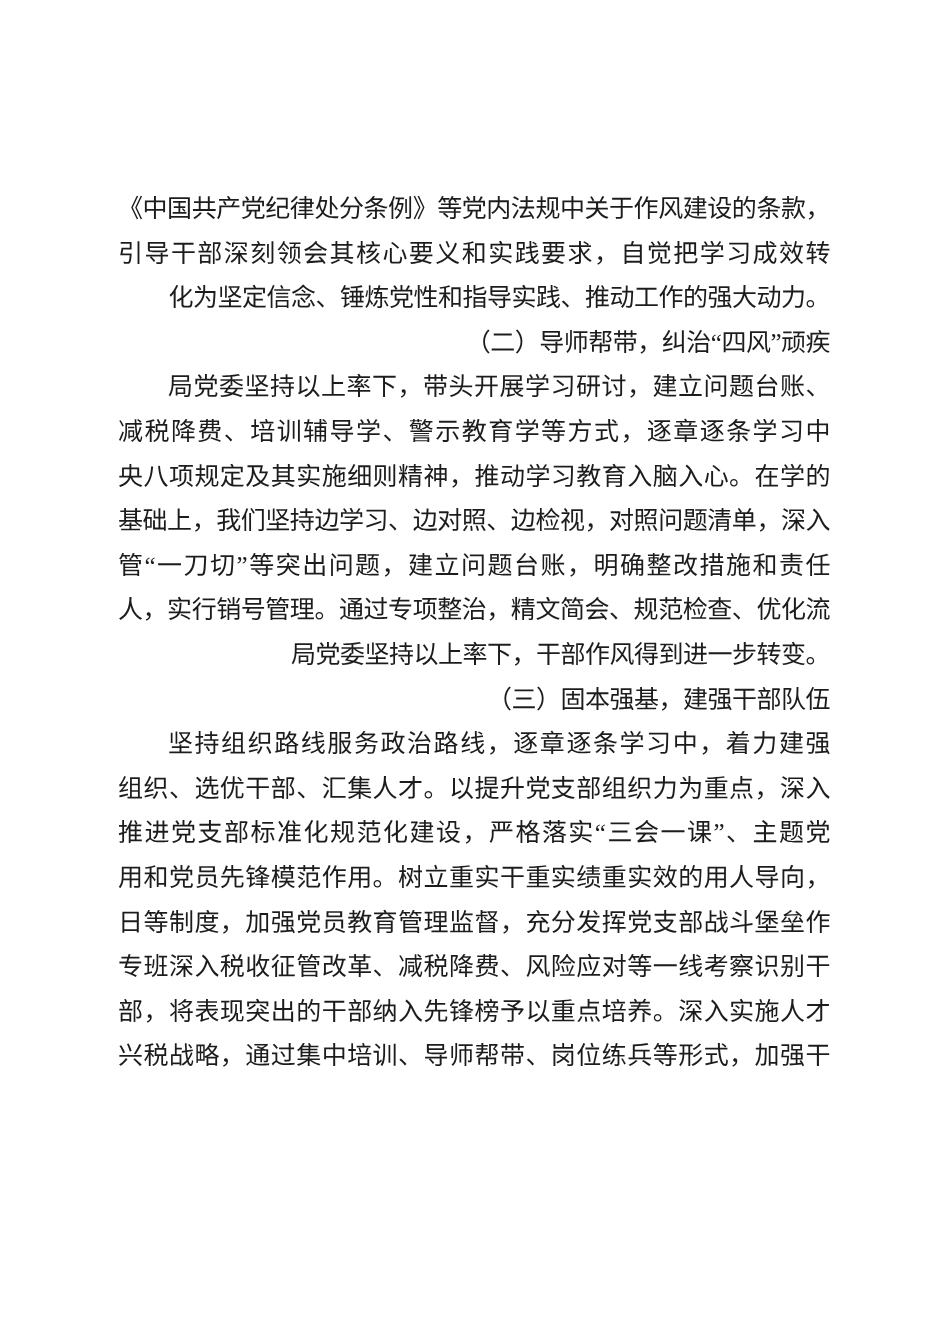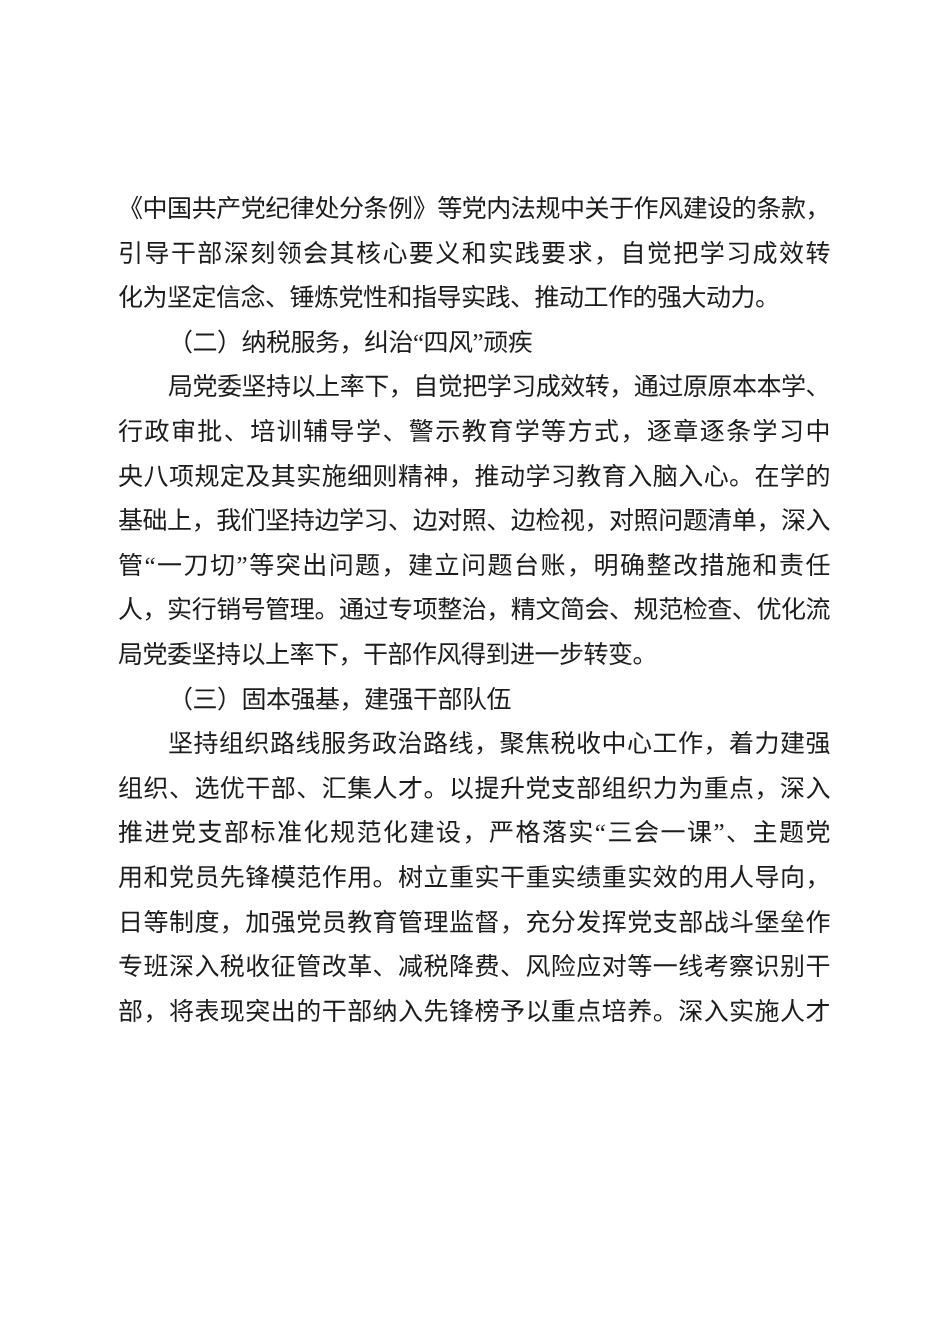--- a/index.html
+++ b/index.html
@@ -20,21 +20,21 @@
     top: 187px;
     width: 712px;
   }
   .line {
     font-family: "Liberation Serif", "DejaVu Serif", serif;
     font-size: 25px;
     letter-spacing: -0.5px;
     line-height: 44.6px;
     height: 44.6px;
     color: #1c1c1c;
-    text-align: left;
+    text-align: right;
     overflow: hidden;
   }
   .line.fill {
     text-align: justify;
     text-align-last: justify;
   }
   .line.indent {
     text-indent: 2em;
   }
   .line.heading {
@@ -42,30 +42,31 @@
   }
 </style>
 </head>
 <body>
 
 <div class="page">
   <div class="text-block">
     <div class="line fill">《中国共产党纪律处分条例》等党内法规中关于作风建设的条款，</div>
     <div class="line fill">引导干部深刻领会其核心要义和实践要求，自觉把学习成效转</div>
     <div class="line">化为坚定信念、锤炼党性和指导实践、推动工作的强大动力。</div>
-    <div class="line indent heading">（二）纳税服务，纠治“四风”顽疾</div>
-    <div class="line fill indent">局党委坚持以上率下，自觉把学习成效转，通过原原本本学、</div>
-    <div class="line fill">行政审批、培训辅导学、警示教育学等方式，逐章逐条学习中</div>
+    <div class="line indent heading">（二）导师帮带，纠治“四风”顽疾</div>
+    <div class="line fill indent">局党委坚持以上率下，带头开展学习研讨，建立问题台账、</div>
+    <div class="line fill">减税降费、培训辅导学、警示教育学等方式，逐章逐条学习中</div>
     <div class="line fill">央八项规定及其实施细则精神，推动学习教育入脑入心。在学的</div>
     <div class="line fill">基础上，我们坚持边学习、边对照、边检视，对照问题清单，深入</div>
     <div class="line fill">管“一刀切”等突出问题，建立问题台账，明确整改措施和责任</div>
     <div class="line fill">人，实行销号管理。通过专项整治，精文简会、规范检查、优化流</div>
     <div class="line">局党委坚持以上率下，干部作风得到进一步转变。</div>
     <div class="line indent heading">（三）固本强基，建强干部队伍</div>
-    <div class="line fill indent">坚持组织路线服务政治路线，聚焦税收中心工作，着力建强</div>
+    <div class="line fill indent">坚持组织路线服务政治路线，逐章逐条学习中，着力建强</div>
     <div class="line fill">组织、选优干部、汇集人才。以提升党支部组织力为重点，深入</div>
     <div class="line fill">推进党支部标准化规范化建设，严格落实“三会一课”、主题党</div>
     <div class="line fill">用和党员先锋模范作用。树立重实干重实绩重实效的用人导向，</div>
     <div class="line fill">日等制度，加强党员教育管理监督，充分发挥党支部战斗堡垒作</div>
     <div class="line fill">专班深入税收征管改革、减税降费、风险应对等一线考察识别干</div>
     <div class="line fill">部，将表现突出的干部纳入先锋榜予以重点培养。深入实施人才</div>
+    <div class="line fill">兴税战略，通过集中培训、导师帮带、岗位练兵等形式，加强干</div>
   </div>
 </div>
 
 </body></html>

